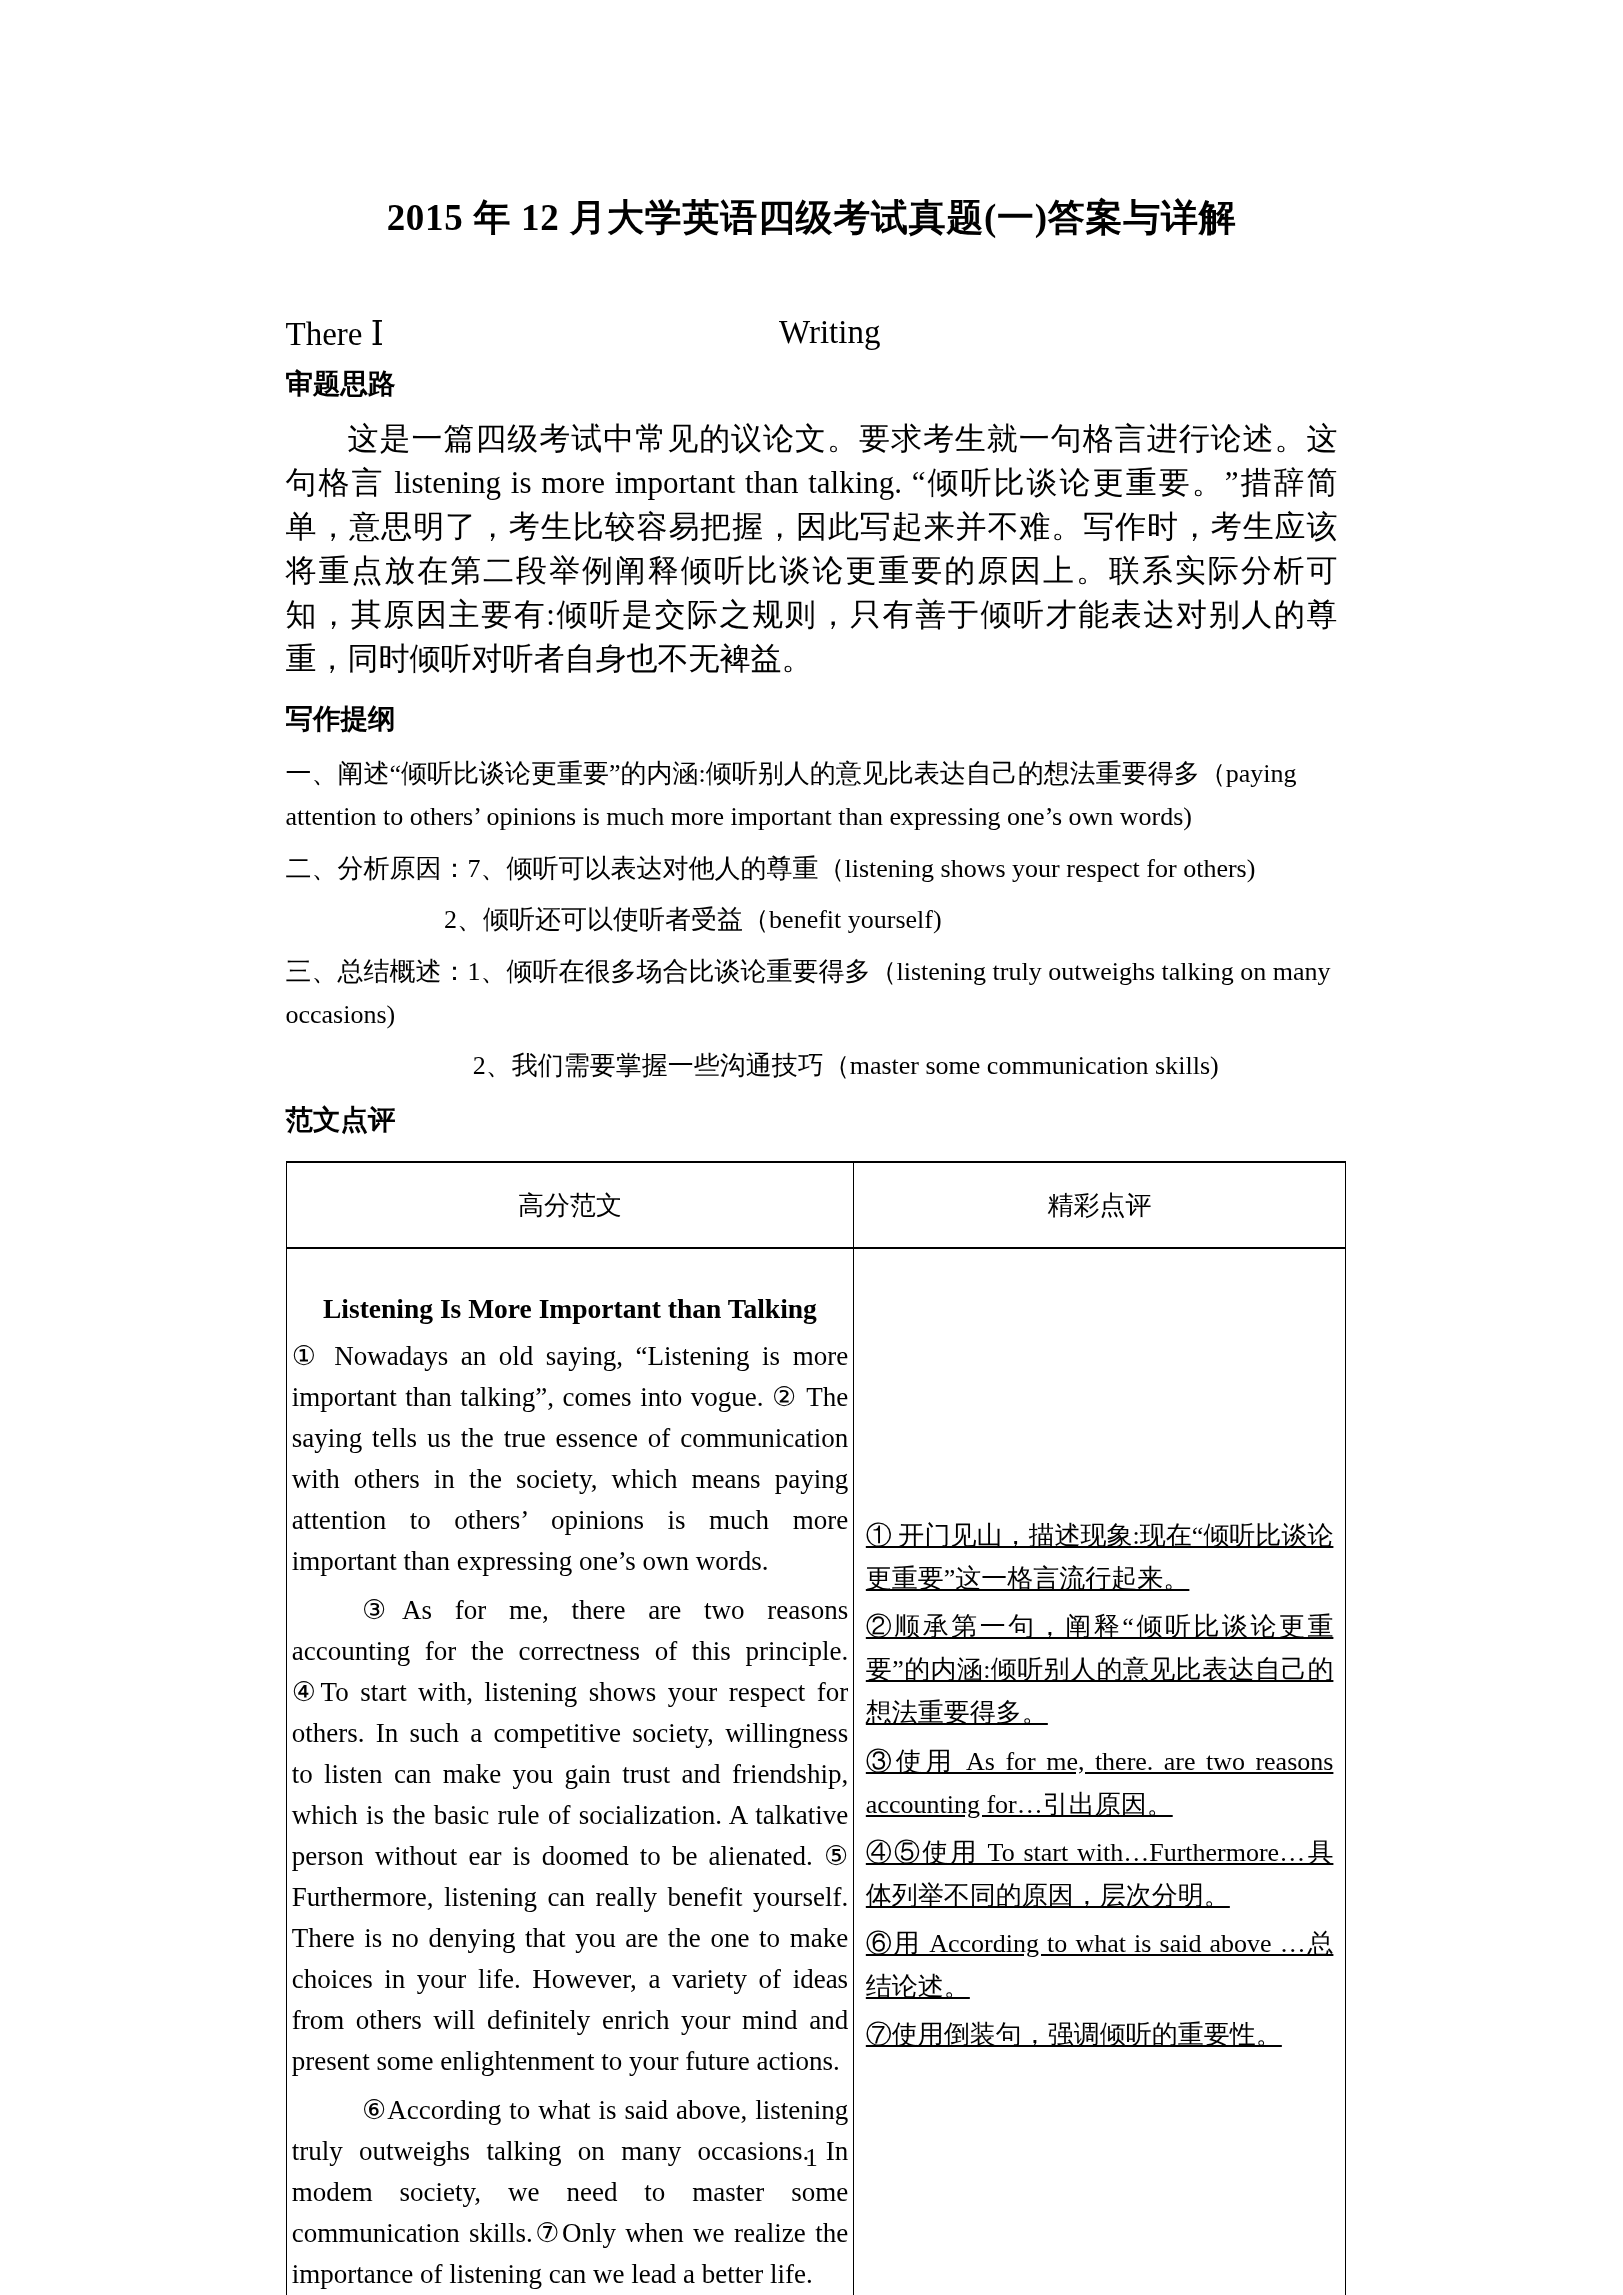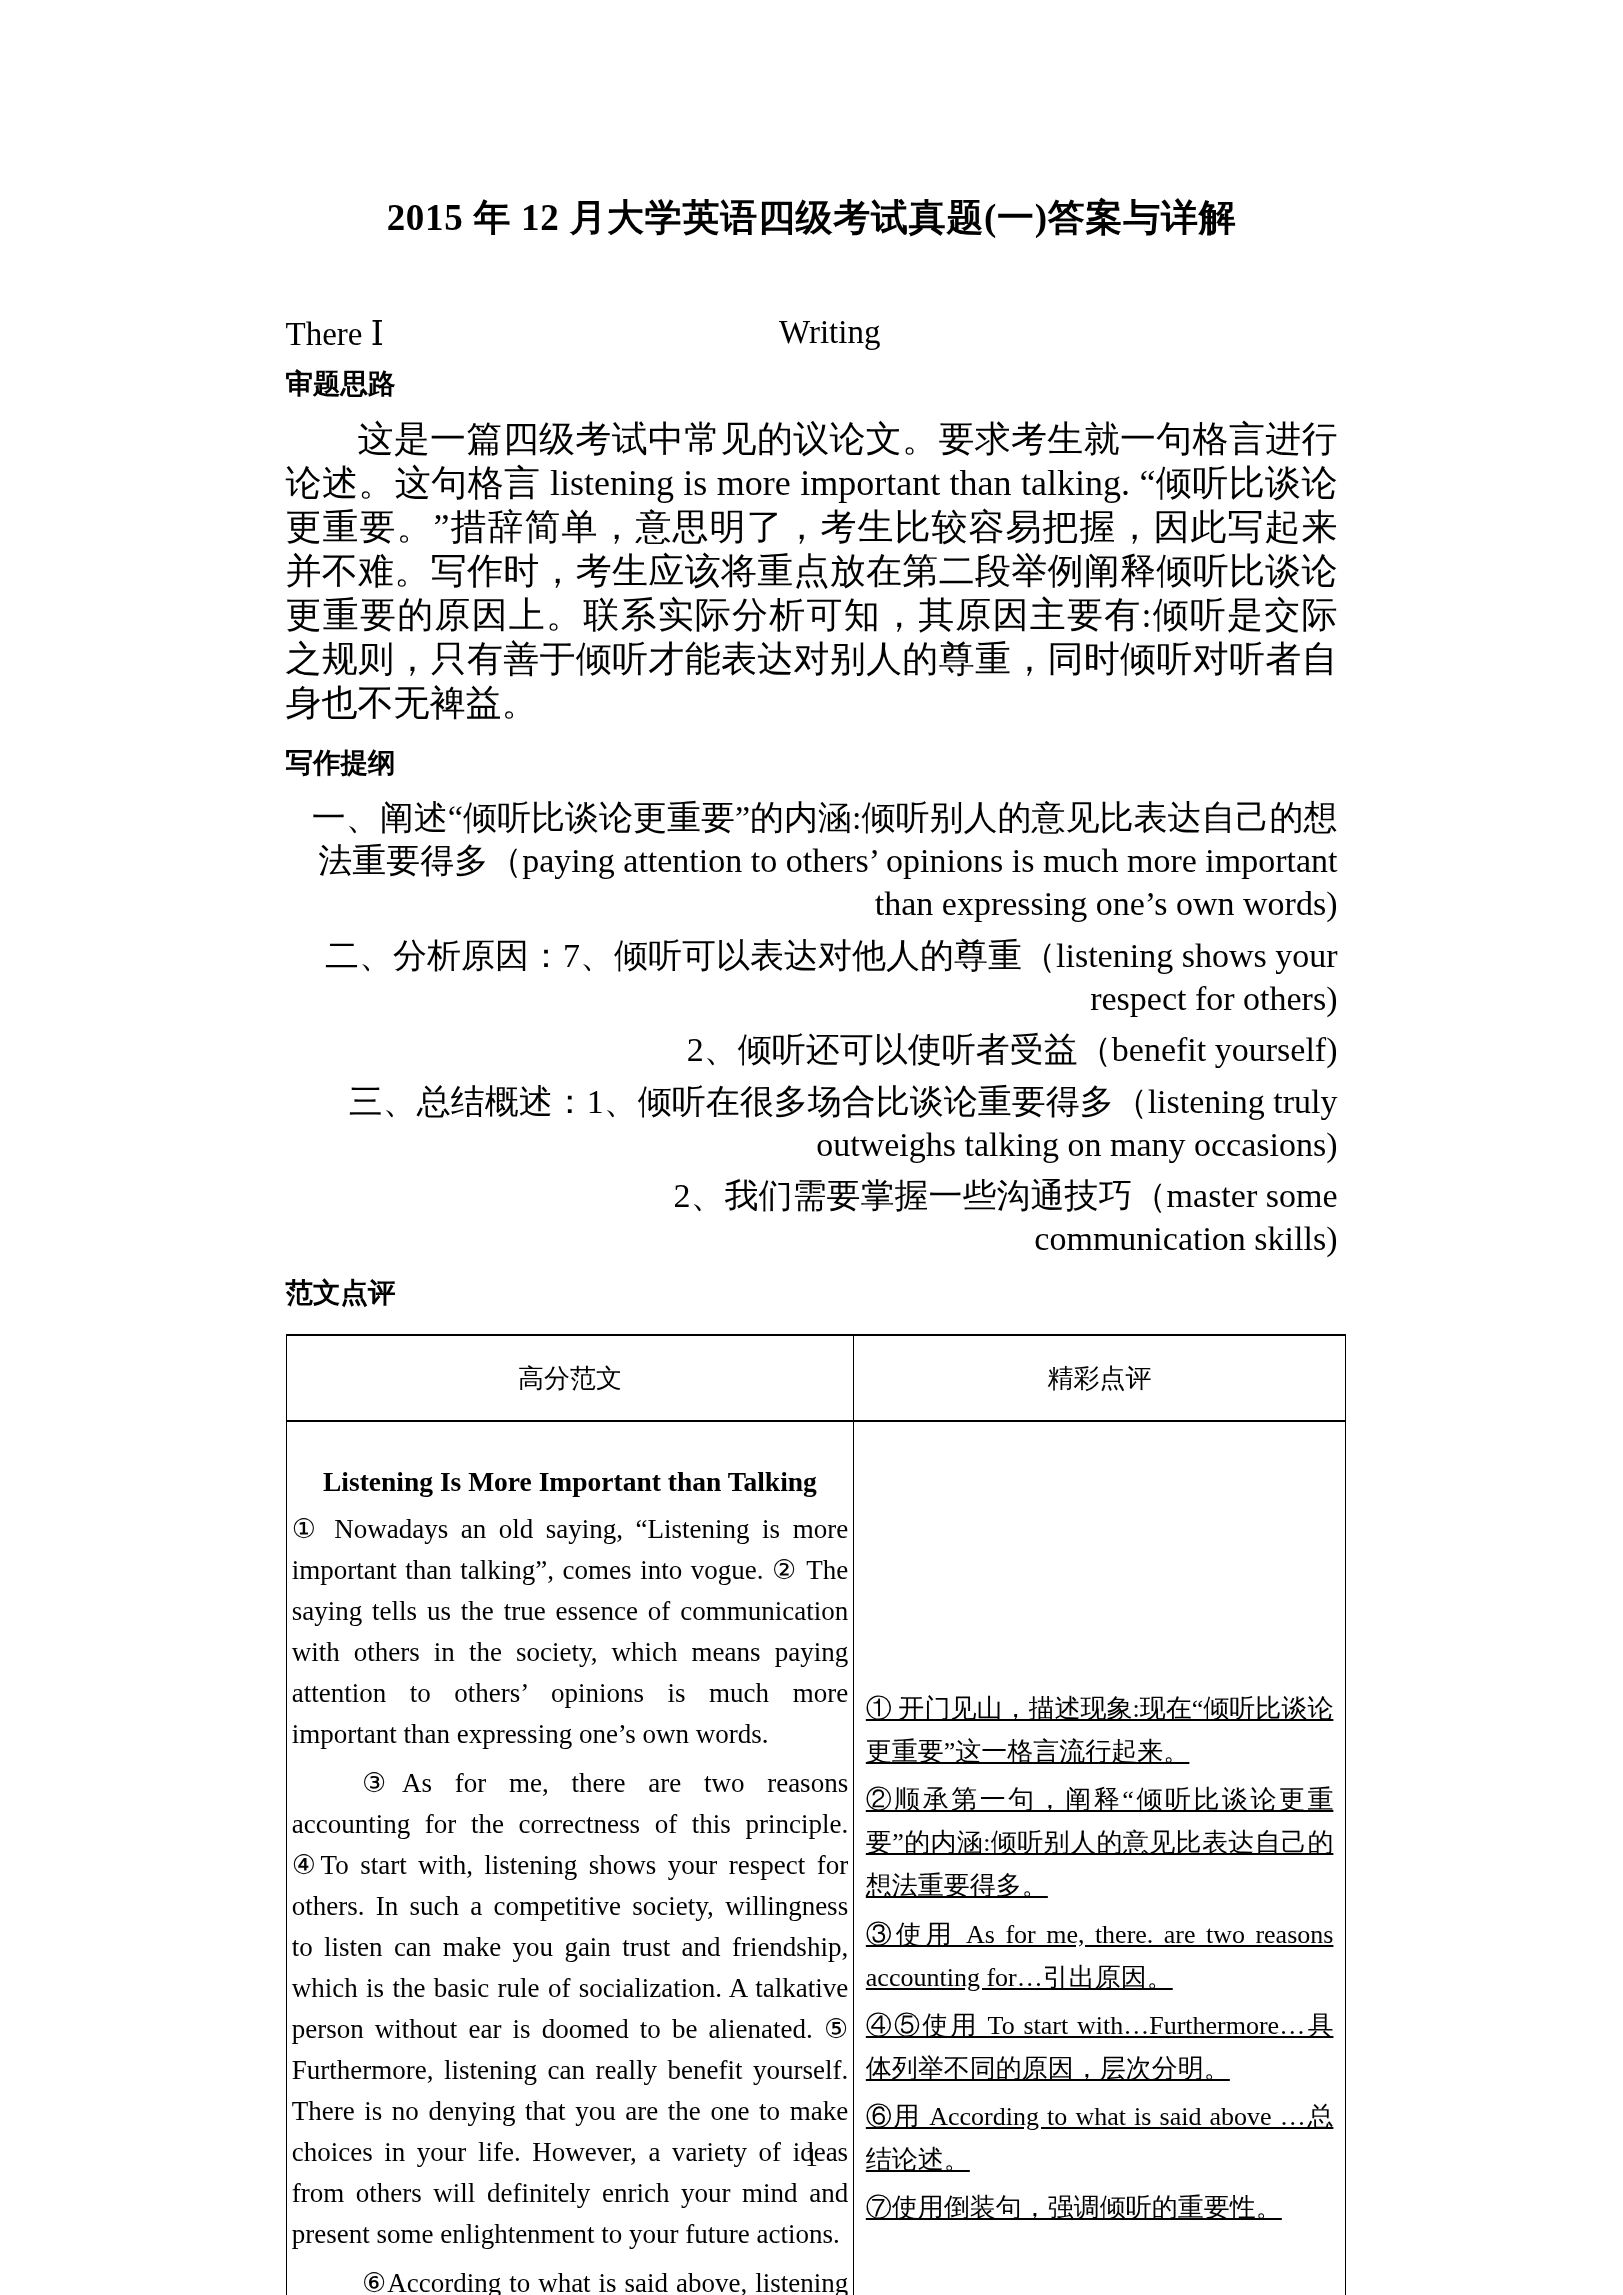--- a/index.html
+++ b/index.html
@@ -48,32 +48,32 @@
   }
 
   .sec-heading {
     font-family: "Liberation Sans", "DejaVu Sans", sans-serif;
     font-weight: 700;
     font-size: 27.5px;
     margin: 0 0 15.7px 0;
   }
 
   .body-para {
-    font-size: 36px;
+    font-size: 31px;
     line-height: 44px;
     text-align: justify;
     text-indent: 2em;
     margin: 0 0 19.6px 0;
   }
 
   .outline-item {
-    font-size: 34px;
+    font-size: 26px;
     line-height: 43px;
     margin: 0 0 8.5px 0;
-    text-align: right;
+    text-align: left;
   }
   .outline-item.indent-a { padding-left: 6.1em; }
   .outline-item.indent-b { padding-left: 7.2em; }
 
   .fanwen-heading { margin-top: 14.4px; margin-bottom: 23.6px; }
 
   table.model-table {
     width: 100.8%;
     border-collapse: collapse;
     table-layout: fixed;

